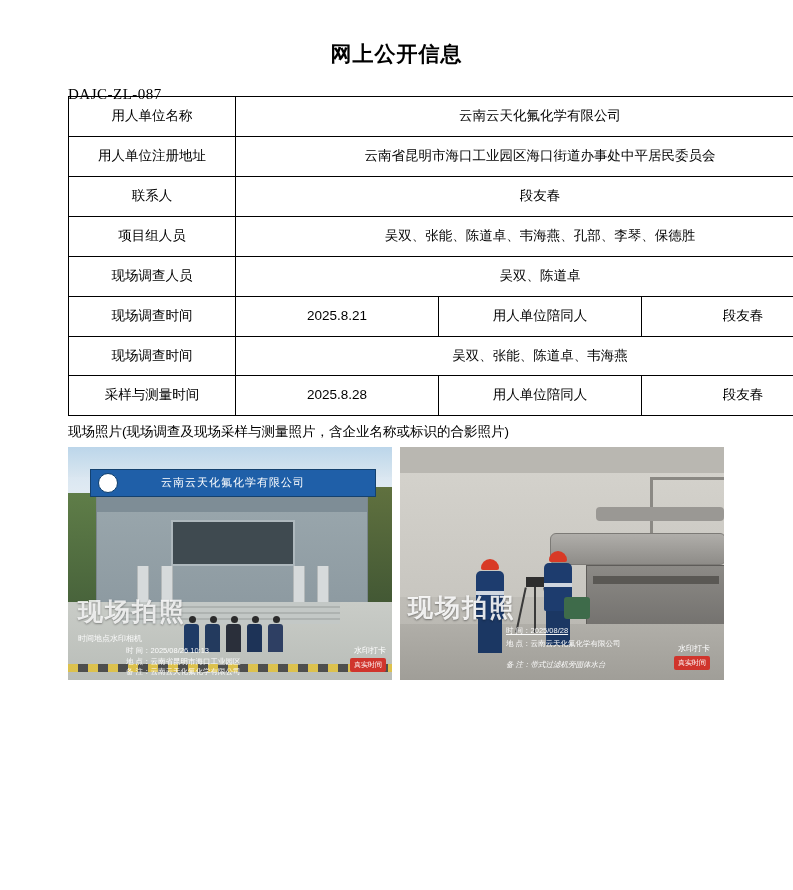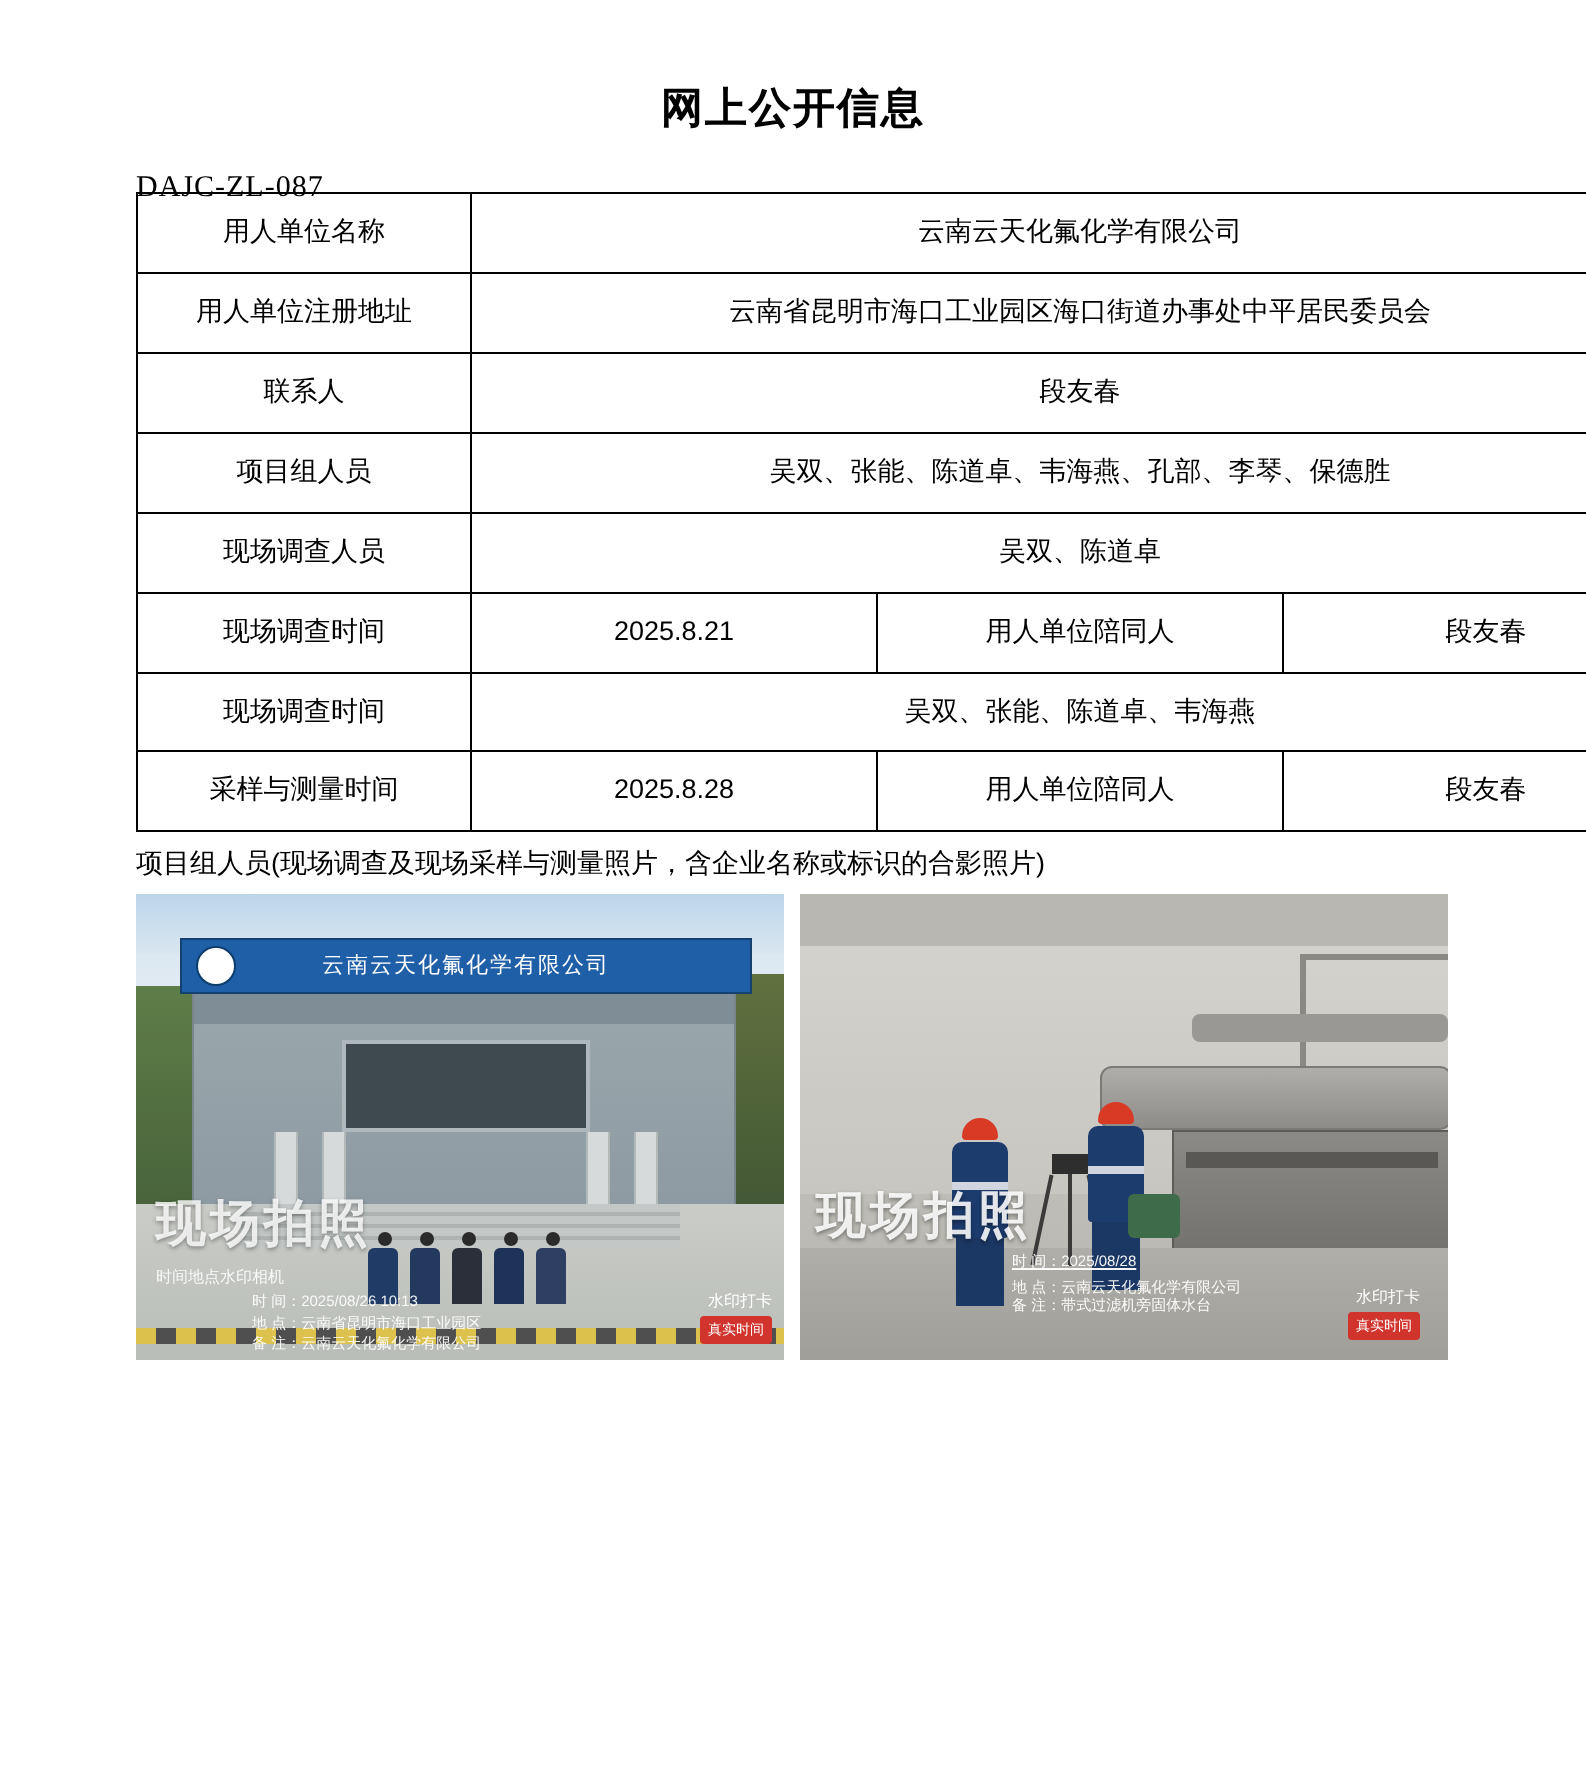--- a/index.html
+++ b/index.html
@@ -272,21 +272,21 @@
     position: absolute; left: 8px; bottom: 56px;
     font-size: 25px; font-weight: bold; color: rgba(255,255,255,.88);
     letter-spacing: 2px; text-shadow: 0 1px 2px rgba(0,0,0,.4);
   }
   .ph-right .wm-line {
     position: absolute; left: 106px; font-size: 7.5px; color: rgba(255,255,255,.95);
     white-space: nowrap;
   }
   .ph-right .wm-l1 { bottom: 44px; text-decoration: underline; }
   .ph-right .wm-l2 { bottom: 31px; }
-  .ph-right .wm-l3 { bottom: 22px; }
+  .ph-right .wm-l3 { bottom: 10px; font-style: italic; }
   .ph-right .badge2 {
     position: absolute; right: 14px; bottom: 26px; font-size: 8px; color: #fff;
   }
   .ph-right .badge {
     position: absolute; right: 14px; bottom: 10px;
     font-size: 7px; color: #fff; background: #d0342c; padding: 2px 4px; border-radius: 2px;
   }
 </style>
 </head>
 <body>
@@ -331,21 +331,21 @@
       </tr>
       <tr>
         <td class="label">采样与测量时间</td>
         <td>2025.8.28</td>
         <td>用人单位陪同人</td>
         <td>段友春</td>
       </tr>
     </tbody>
   </table>
 
-  <div class="photo-caption">项目组人员(现场调查及现场采样与测量照片，含企业名称或标识的合影照片)</div>
+  <div class="photo-caption">现场照片(现场调查及现场采样与测量照片，含企业名称或标识的合影照片)</div>
 
   <div class="photos">
 
     <div class="photo ph-left">
       <div class="sky"></div>
       <div class="green-l"></div>
       <div class="green-r"></div>
       <div class="building">
         <div class="bldg-top"></div>
         <div class="win-grid"></div>

